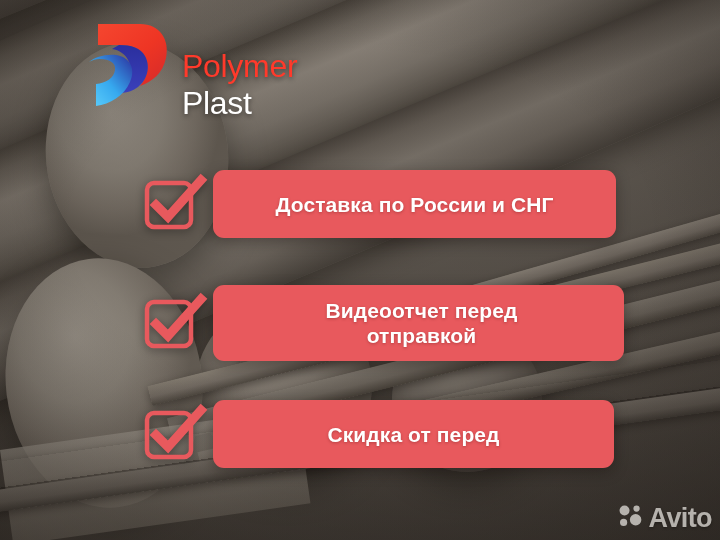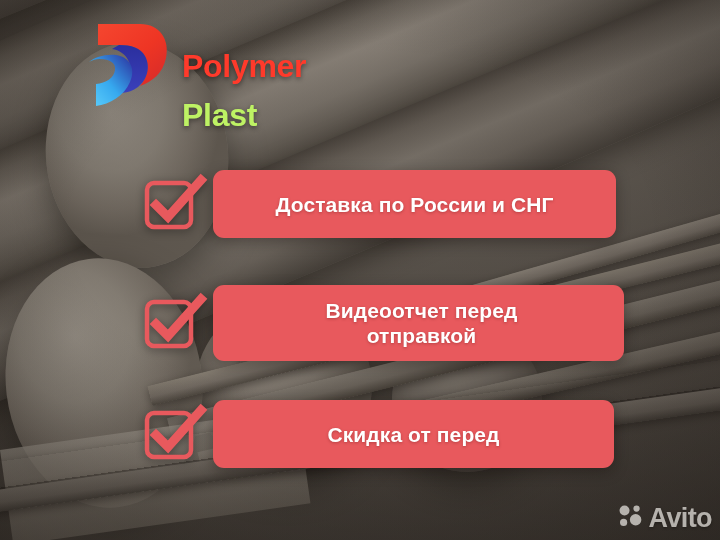--- a/index.html
+++ b/index.html
@@ -114,25 +114,25 @@
   .photo-vignette{
     position:absolute;inset:0;
     background:radial-gradient(105% 85% at 50% 42%, rgba(0,0,0,0) 38%, rgba(18,14,11,.46) 100%);
   }
 
   
   .logo{position:absolute;left:86px;top:14px;width:250px;height:112px;}
   .logo-mark{position:absolute;left:0;top:0;width:84px;height:112px;}
   .logo-words{position:absolute;left:96px;top:34px;}
   .logo-line{
-    font-weight:bold;font-size:32px;line-height:37px;letter-spacing:-.3px;
+    font-weight:normal;font-size:32px;line-height:37px;letter-spacing:-.3px;
     text-shadow:0 2px 5px rgba(0,0,0,.45);
   }
   .logo-polymer{color:#ff3a2b;}
-  .logo-plast{color:#bef264;margin-top:12px;}
+  .logo-plast{color:#ffffff;}
 
   
   .features{position:absolute;left:0;top:0;width:720px;height:540px;}
   .feature{position:absolute;display:flex;align-items:center;}
   .feature-1{left:143px;top:170px;}
   .feature-2{left:143px;top:285px;}
   .feature-3{left:143px;top:400px;}
 
   .check-icon{
     position:relative;width:56px;height:56px;flex:0 0 56px;z-index:3;

